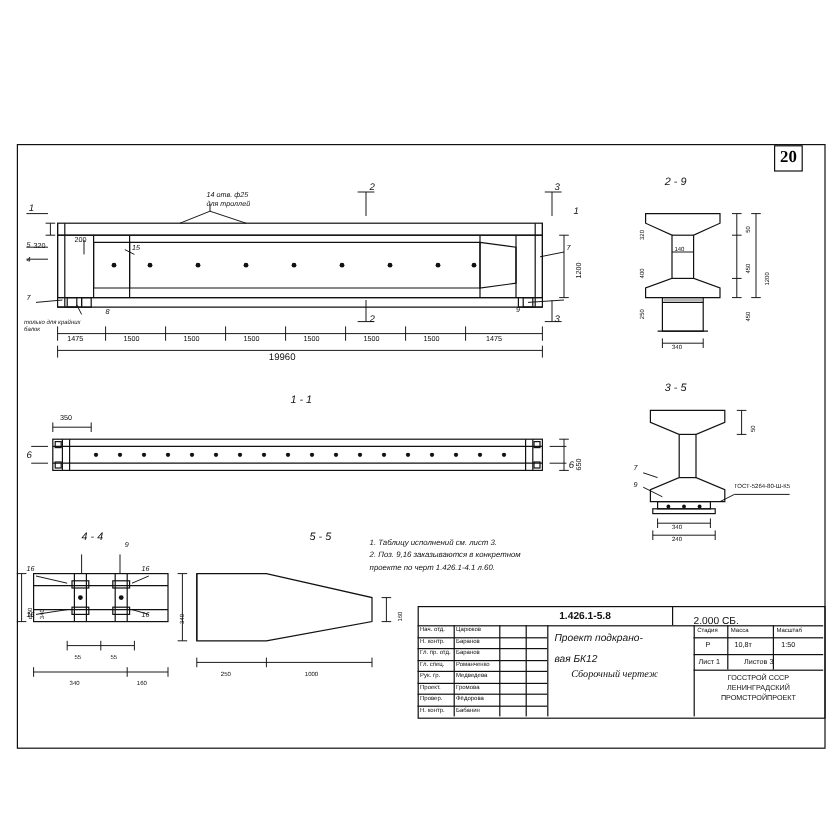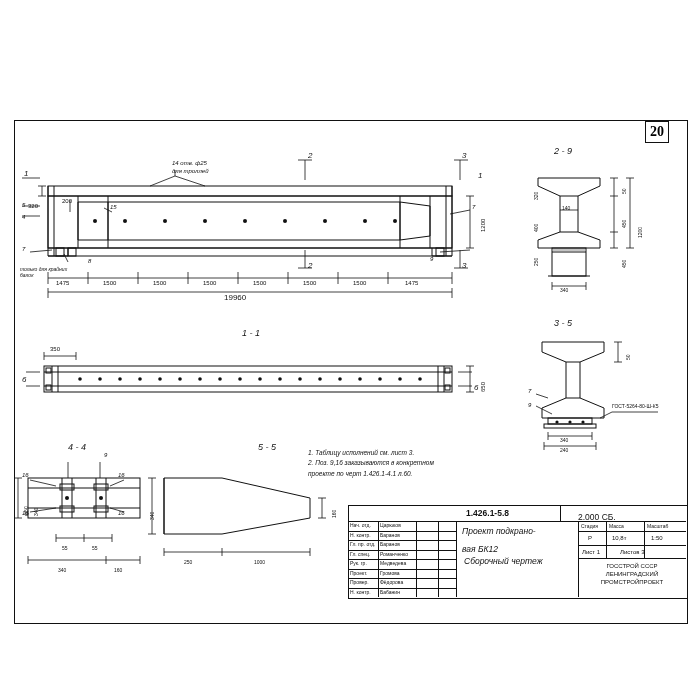--- a/index.html
+++ b/index.html
@@ -423,21 +423,21 @@
   <div class="tbl" style="left:380px;top:532.5px;">Баранов</div>
   <div class="tbl" style="left:380px;top:542px;">Баранов</div>
   <div class="tbl" style="left:380px;top:551.5px;">Романченко</div>
   <div class="tbl" style="left:380px;top:561px;">Медведева</div>
   <div class="tbl" style="left:380px;top:570.5px;">Громова</div>
   <div class="tbl" style="left:380px;top:580px;">Фёдорова</div>
   <div class="tbl" style="left:380px;top:589.5px;">Бабанин</div>
 
   <div class="ttl" style="left:462px;top:526px;">Проект подкрано-</div>
   <div class="ttl" style="left:462px;top:544px;">вая БК12</div>
-  <div class="ttl" style="left:464px;top:556px;">Сборочный  чертеж</div>
+  <div class="ttl" style="left:476px;top:556px;font-family:Liberation Serif, serif;">Сборочный  чертеж</div>
 
   <div class="line" style="left:578px;top:531px;width:108px;height:1px;"></div>
   <div class="line" style="left:578px;top:545px;width:108px;height:1px;"></div>
   <div class="line" style="left:578px;top:558px;width:108px;height:1px;"></div>
   <div class="line" style="left:606px;top:521px;width:1px;height:37px;"></div>
   <div class="line" style="left:644px;top:521px;width:1px;height:37px;"></div>
 
   <div class="tbl" style="left:581px;top:524px;">Стадия</div>
   <div class="tbl" style="left:609px;top:524px;">Масса</div>
   <div class="tbl" style="left:647px;top:524px;">Масштаб</div>

